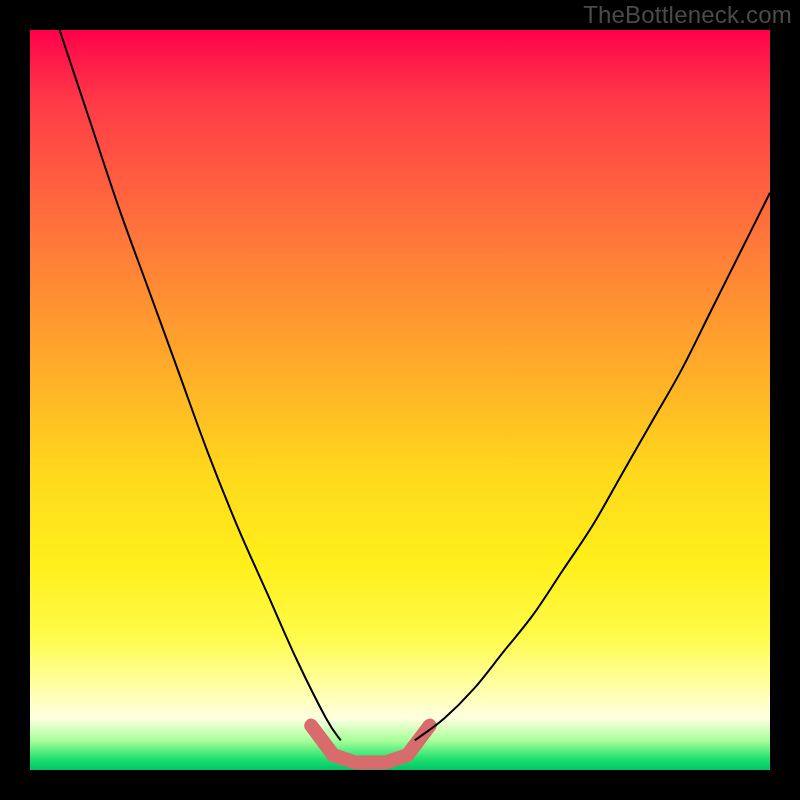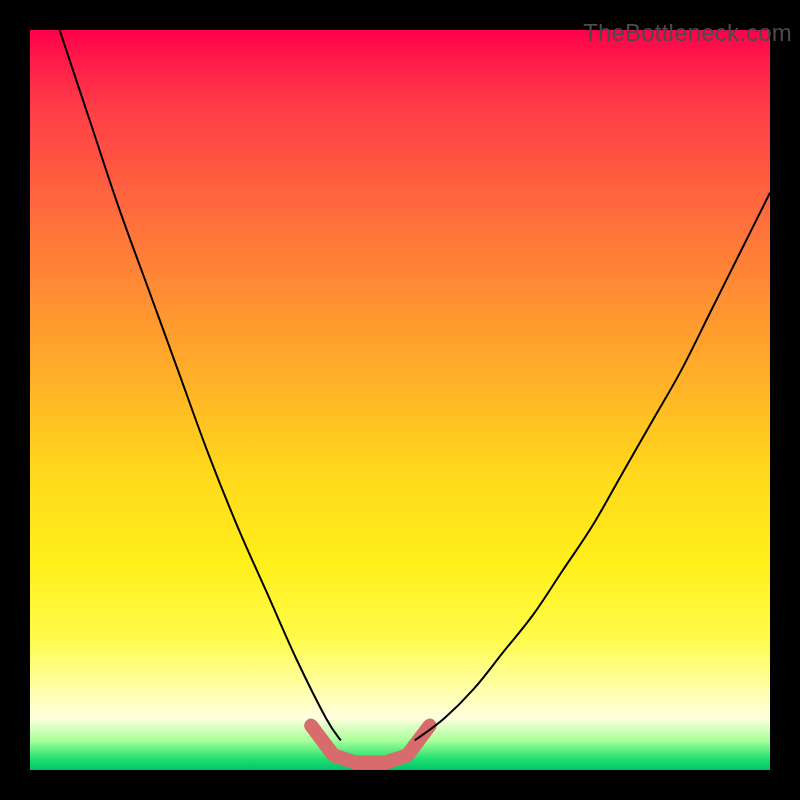--- a/index.html
+++ b/index.html
@@ -39,21 +39,21 @@
       #fffb4a 82%,
       #ffffa8 89%,
       #ffffe0 93%,
       #a8ff9a 96%,
       #22e06e 98.5%,
       #00c46a 100%
     );
   }
   .watermark {
     position: absolute;
-    top: 19px;
+    top: 1px;
     right: 8px;
     color: #4b4b4b;
     font-size: 24px;
     font-weight: 500;
     letter-spacing: 0.2px;
   }
   svg.curves {
     position: absolute;
     top: 0;
     left: 0;

